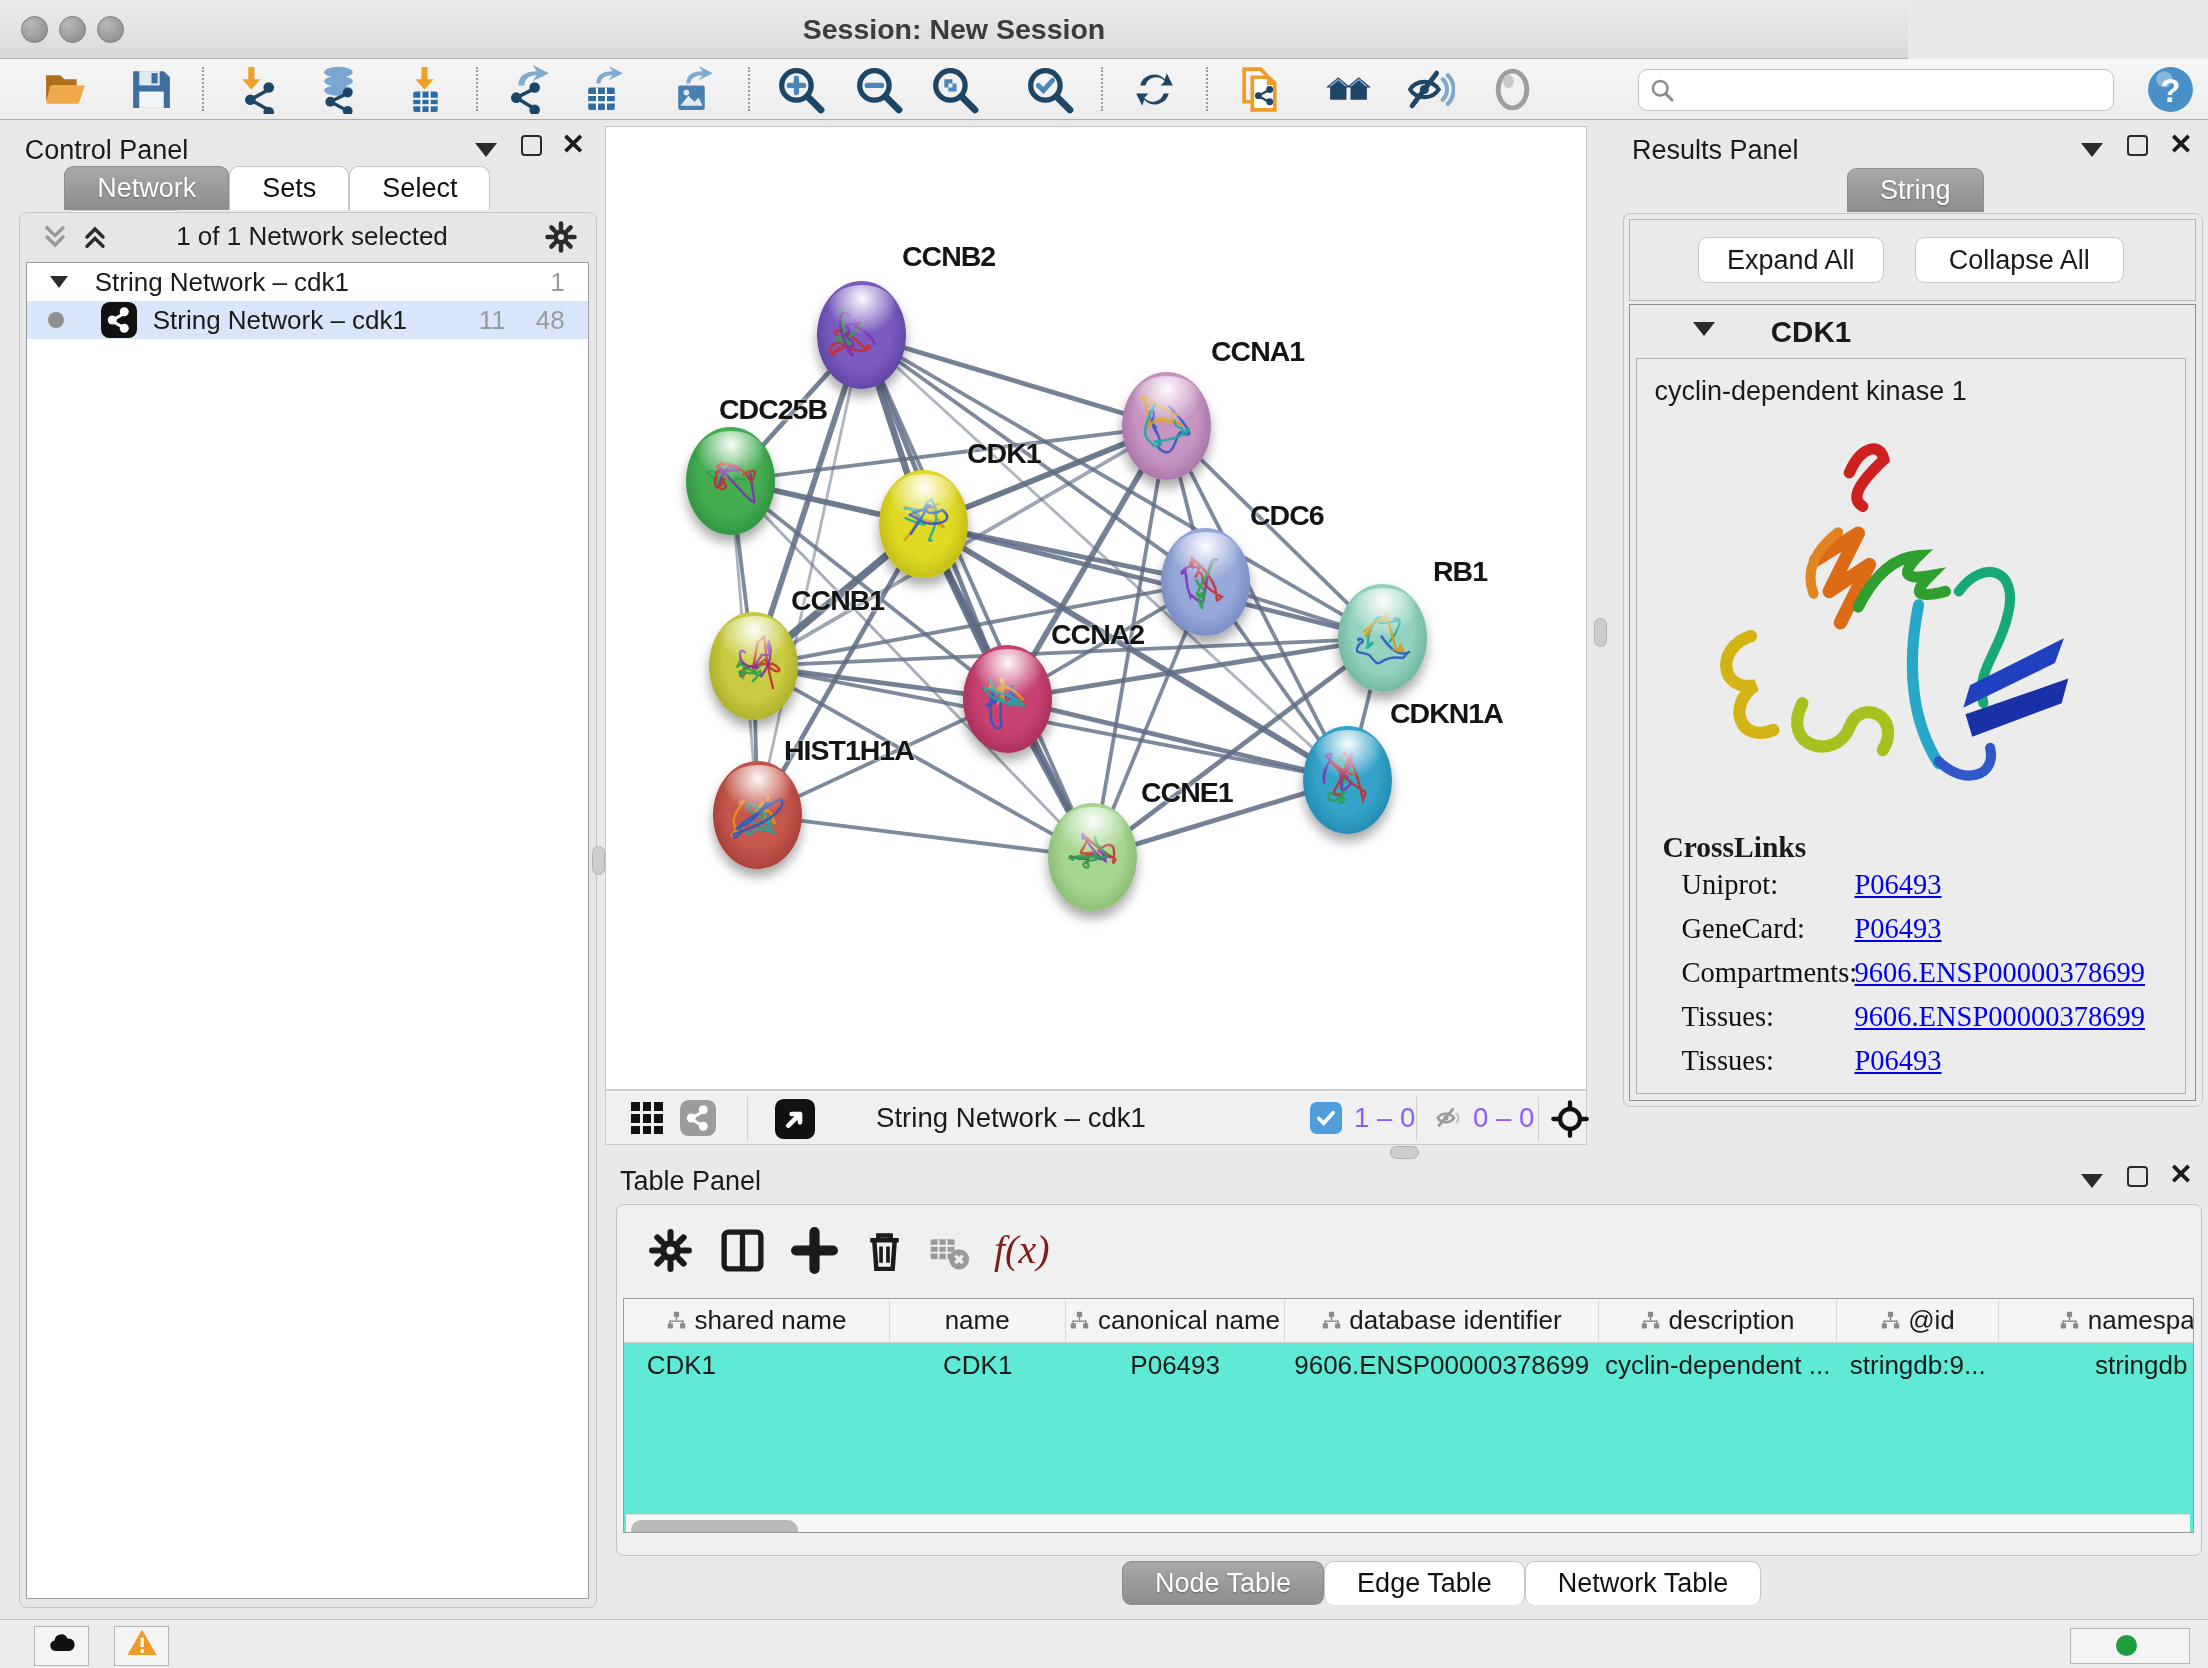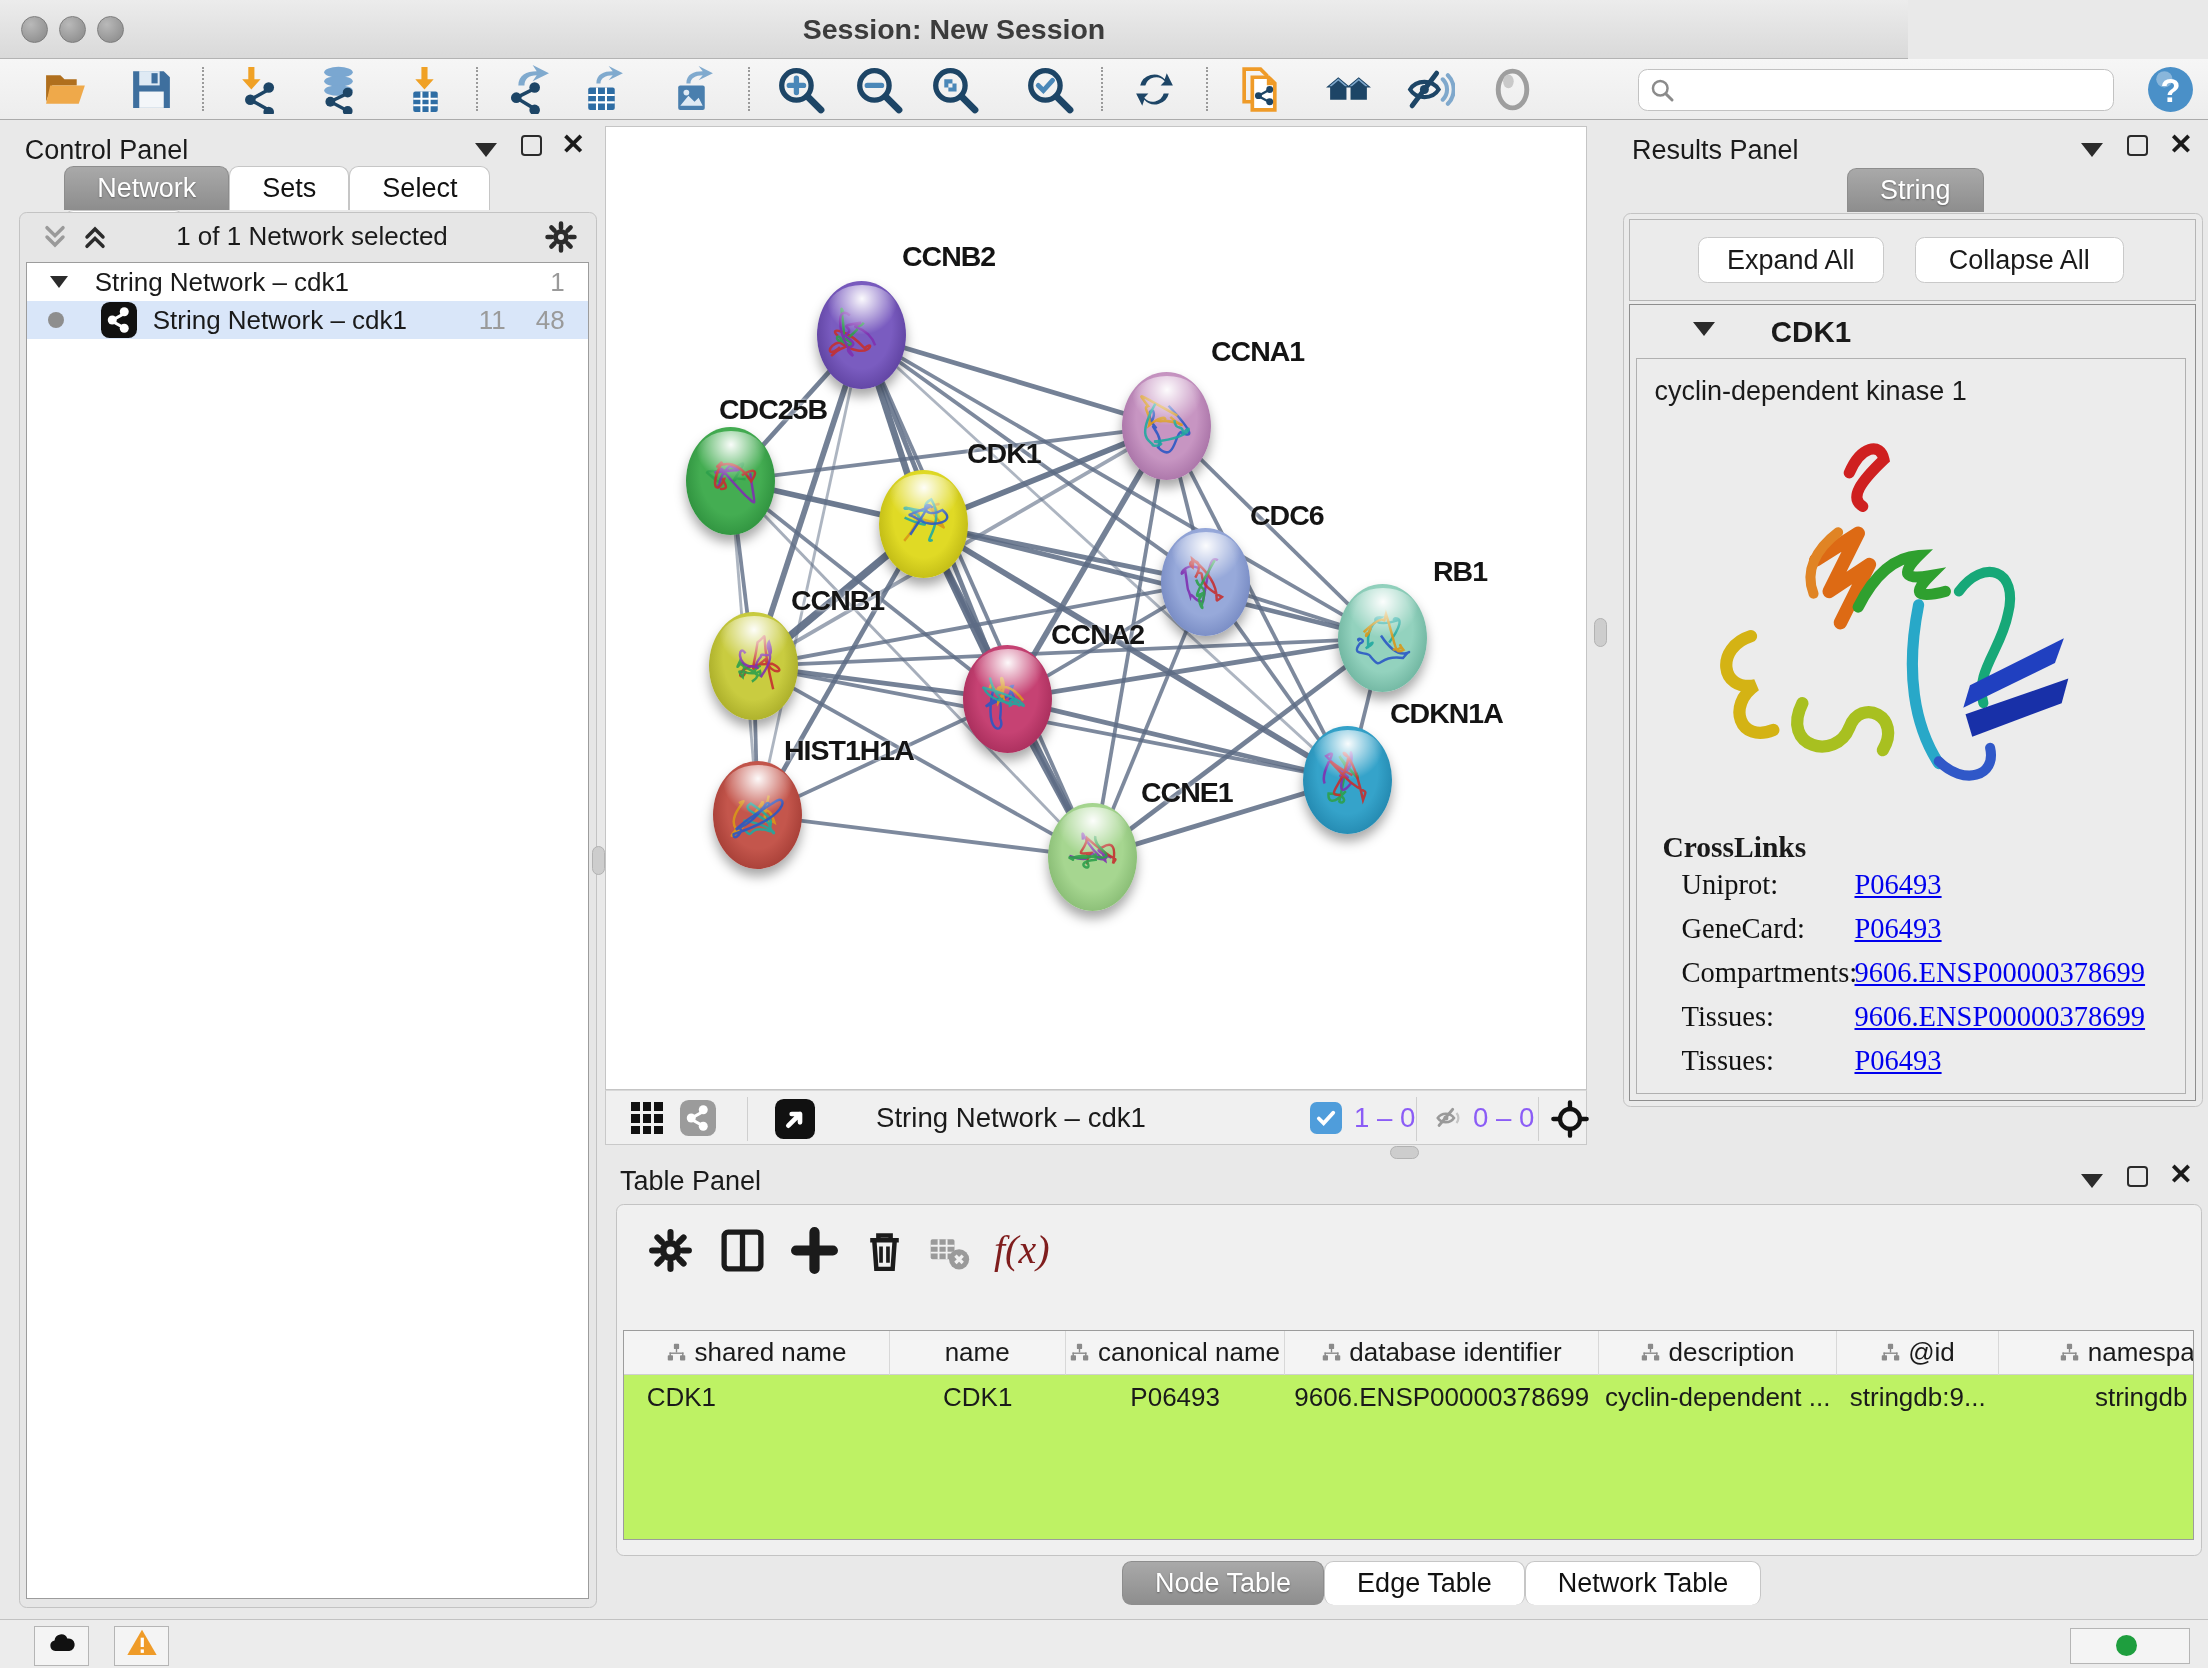--- a/index.html
+++ b/index.html
@@ -78,22 +78,22 @@
   .crosslinks { font-family:"Liberation Serif", serif; font-size:28.5px; }
   .cl-row { position:relative; height:44px; }
   .cl-label { position:absolute; left:44px; color:#111; }
   .cl-link { position:absolute; left:217px; color:#0000ee; text-decoration:underline; cursor:pointer; }
 
   
   .tp-outer { position:absolute; left:616px; top:1204px; width:1586px; height:352px;
     border:1.9px solid #c3c3c3; border-radius:7.6px; background:#f0f0f0; }
   .tp-toolbar { position:absolute; left:0; top:0; width:100%; height:91px; }
   .tp-icon { position:absolute; top:21px; width:49px; height:49px; cursor:pointer; }
-  .tp-table { position:absolute; left:5.7px; top:93px; width:1571px; height:210px;
-    background:#bef264; border:1.9px solid #9c9c9c; overflow:hidden;margin-top:32px; }
+  .tp-table { position:absolute; left:5.7px; top:93px; width:1571px; height:235px;
+    background:#5eead4; border:1.9px solid #9c9c9c; overflow:hidden; }
   .th-row { position:absolute; left:0; top:0; height:44px; background:#f4f4f4;
     border-bottom:1.9px solid #cfcfcf; display:flex; }
   .th-cell { position:relative; height:44px; border-right:1px solid #d8d8d8; font-size:26px;
     line-height:42px; text-align:center; cursor:pointer; white-space:nowrap; overflow:hidden; }
   .td-row { position:absolute; left:0; top:46px; height:42px; display:flex; }
   .td-cell { height:42px; font-size:26px; line-height:40px; text-align:center;
     white-space:nowrap; overflow:hidden; cursor:pointer; }
   .hscroll { position:absolute; left:1.9px; top:215px; width:1564px; height:30px; background:#f7f7f7;
     border-top:1px solid #e2e2e2; }
   .hthumb { position:absolute; left:5.7px; top:4.8px; width:167px; height:21px; background:#b9b9b9;

